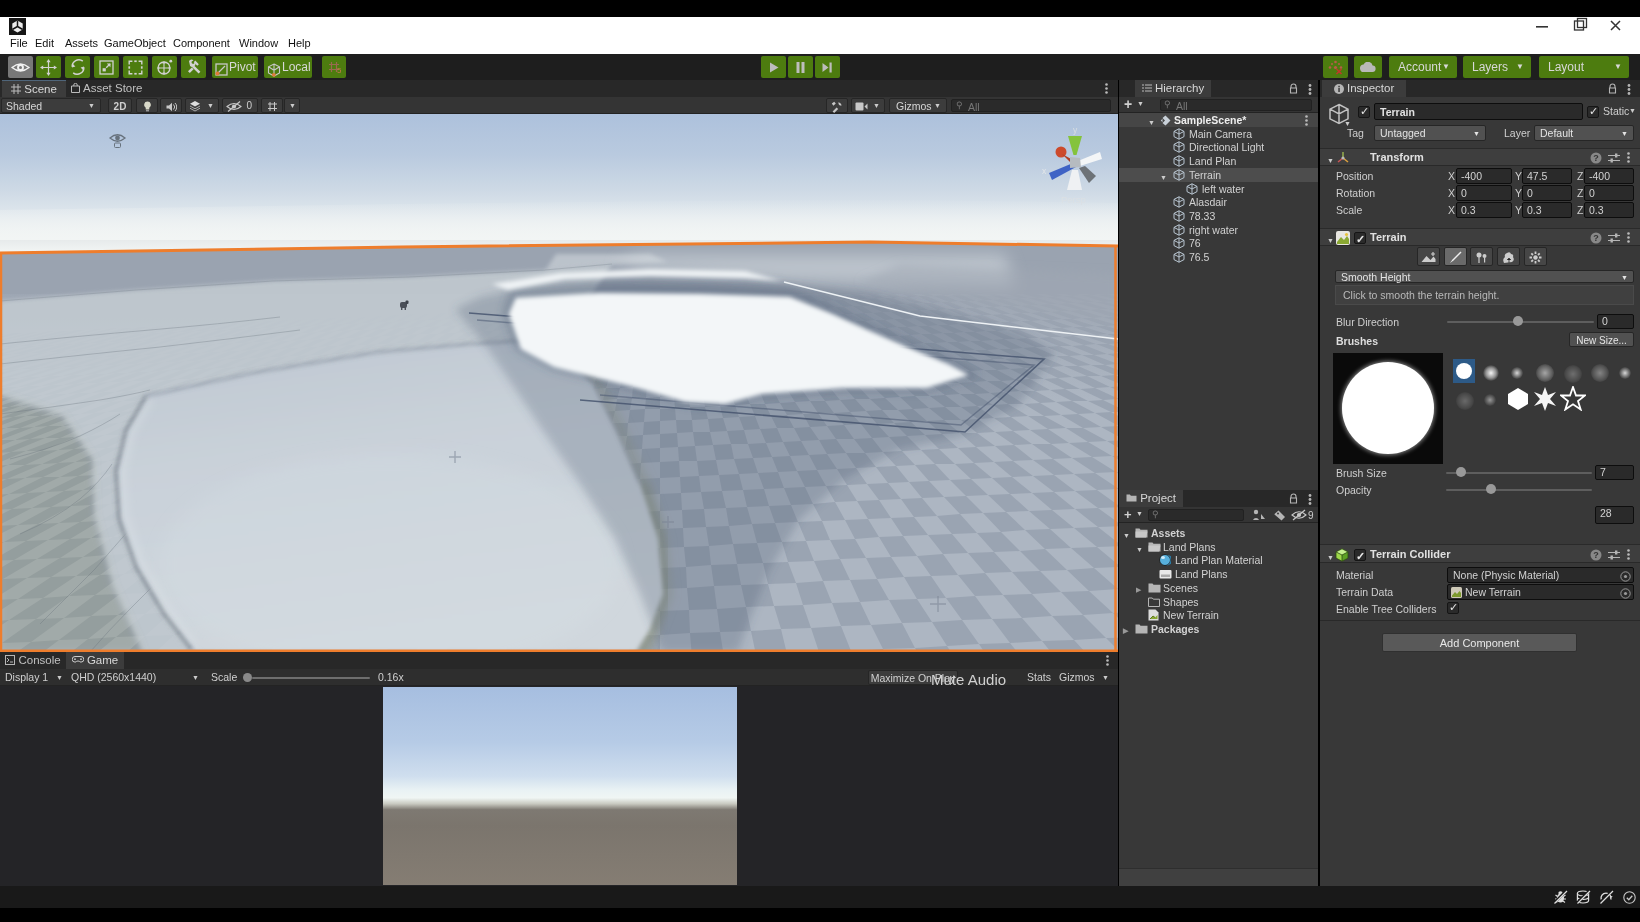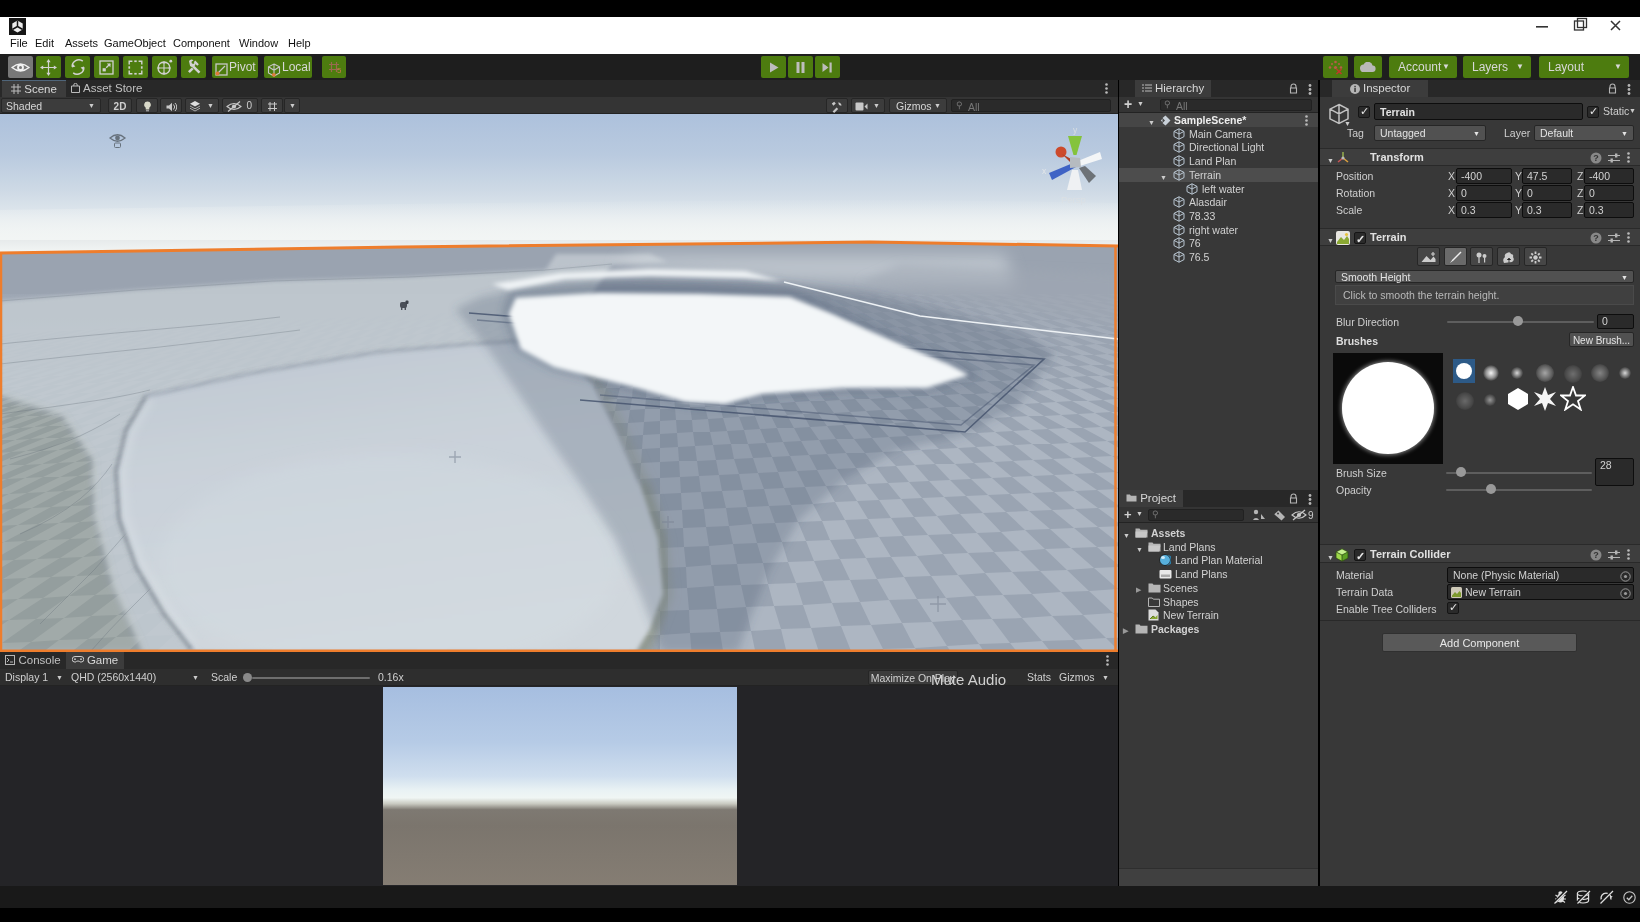--- a/index.html
+++ b/index.html
@@ -622,21 +622,21 @@
         <svg width="13" height="10" style="position:absolute;left:16px;top:2px" viewBox="0 0 13 10">
           <path d="M0.5 0.5 h4 l1 1.3 h7 v7.7 h-12 Z" fill="#b5b5b5"></path>
         </svg>
         <span style="position:absolute;left:32px">Packages</span>
       </div>
     <div class="abs" style="left:0;top:378px;width:199px;height:18px;background:#404040;border-top:1px solid #2e2e2e"></div>
   </div>
 
   <div class="abs" id="inspector" style="left:1320px;top:80px;width:320px;height:806px;background:#383838;font-size:10.5px;color:#cfcfcf">
     <div class="tabbar" style="left:0;top:0;width:320px;height:17px"></div>
-    <div class="tab on" style="left:12px;width:96px"><svg width="10" height="10" viewBox="0 0 10 10" style="vertical-align:-1.5px">
+    <div class="tab on" style="left:2px;width:84px"><svg width="10" height="10" viewBox="0 0 10 10" style="vertical-align:-1.5px">
           <circle cx="5" cy="5" r="5" fill="#b5b5b5"></circle>
           <rect x="4.3" y="4" width="1.5" height="4" fill="#383838"></rect>
           <rect x="4.3" y="1.8" width="1.5" height="1.5" fill="#383838"></rect>
         </svg> Inspector</div>
     <svg class="abs" style="left:288px;top:3px" width="26" height="12">
         <path d="M2 5 V3.5 a2.5 2.5 0 0 1 5 0 V5 M1.5 5 h6 v5 h-6 Z" fill="none" stroke="#b5b5b5" stroke-width="1.1"></path>
         <g fill="#b5b5b5">
           <circle cx="21" cy="2.5" r="1.4"></circle>
           <circle cx="21" cy="6.5" r="1.4"></circle>
           <circle cx="21" cy="10.5" r="1.4"></circle>
@@ -809,21 +809,21 @@
     <div class="abs" style="left:15px;top:205px;width:299px;height:20px;background:#404040;border:1px solid #4a4a4a">
         <span style="position:absolute;left:7px;top:3px;color:#b9b9b9">Click to smooth the terrain height.</span>
       </div>
     <div class="ilabel" style="left:16px;top:236px">Blur Direction</div>
     <div class="slider-track" style="left:127px;top:241px;width:147px"></div>
     <div class="slider-knob" style="left:193px;top:236px"></div>
     <div class="fld" style="left:277px;top:234px;width:37px;height:15px">
         <span style="position:absolute;left:4px;top:0px">0</span>
       </div>
     <b class="abs" style="left:16px;top:255px;color:#dedede">Brushes</b>
-    <div class="ddn" style="left:249px;top:252px;width:65px;height:15px;background:#515151;text-align:center"><span style="font-size:10px;line-height:15px">New Brush...</span></div>
+    <div class="ddn" style="left:249px;top:252px;width:65px;height:15px;background:#515151;text-align:center"><span style="font-size:10px;line-height:15px">New Size...</span></div>
     <div class="abs" style="left:13px;top:273px;width:110px;height:111px;background:#0a0a0a">
         <div class="abs" style="left:9px;top:9px;width:92px;height:92px;border-radius:50%;background:#fff;box-shadow:0 0 4px 1px rgba(255,255,255,0.5)"></div>
       </div>
 
     <div class="abs" style="left:133px;top:279px;width:22px;height:24px;background:#2d5a87">
         <div class="abs" style="left:3px;top:4px;width:16px;height:16px;border-radius:50%;background:#fff"></div>
       </div>
     <div class="abs brushdot" style="left:163px;top:285px"></div>
     <div class="abs brushdot2" style="left:191px;top:287px"></div>
     <div class="abs brushblob" style="left:216px;top:284px"></div>
@@ -844,21 +844,21 @@
 
     <div class="ilabel" style="left:16px;top:387px">Brush Size</div>
     <div class="slider-track" style="left:126px;top:392px;width:146px"></div>
     <div class="slider-knob" style="left:136px;top:387px"></div>
     <div class="fld" style="left:275px;top:385px;width:39px;height:15px">
         <span style="position:absolute;left:4px;top:0px">7</span>
       </div>
     <div class="ilabel" style="left:16px;top:404px">Opacity</div>
     <div class="slider-track" style="left:126px;top:409px;width:146px"></div>
     <div class="slider-knob" style="left:166px;top:404px"></div>
-    <div class="fld" style="left:275px;top:378px;width:39px;height:28px">
+    <div class="fld" style="left:275px;top:426px;width:39px;height:18px">
         <span style="position:absolute;left:4px;top:0px">28</span>
       </div>
 
     <div class="comphead" style="top:464px;height:19px">
       <span style="position:absolute;left:7px;top:4px;font-size:7px;color:#ccc">▼</span>
       <svg style="position:absolute;left:15px;top:2.5px" width="14" height="14" viewBox="0 0 14 14">
           <path d="M7 0.8 L13 3.9 L13 10.1 L7 13.2 L1 10.1 L1 3.9 Z" fill="#9ed84a"></path>
           <path d="M7 0.8 L13 3.9 L7 7 L1 3.9 Z" fill="#c6f08e"></path>
           <path d="M7 7 L13 3.9 L13 10.1 L7 13.2 Z" fill="#5da024"></path>
           <path d="M7 0.8 L13 3.9 L13 10.1 L7 13.2 L1 10.1 L1 3.9 Z M7 13.2 L7 7 M1 3.9 L7 7 L13 3.9" fill="none" stroke="#2c4a12" stroke-width="0.8"></path>

